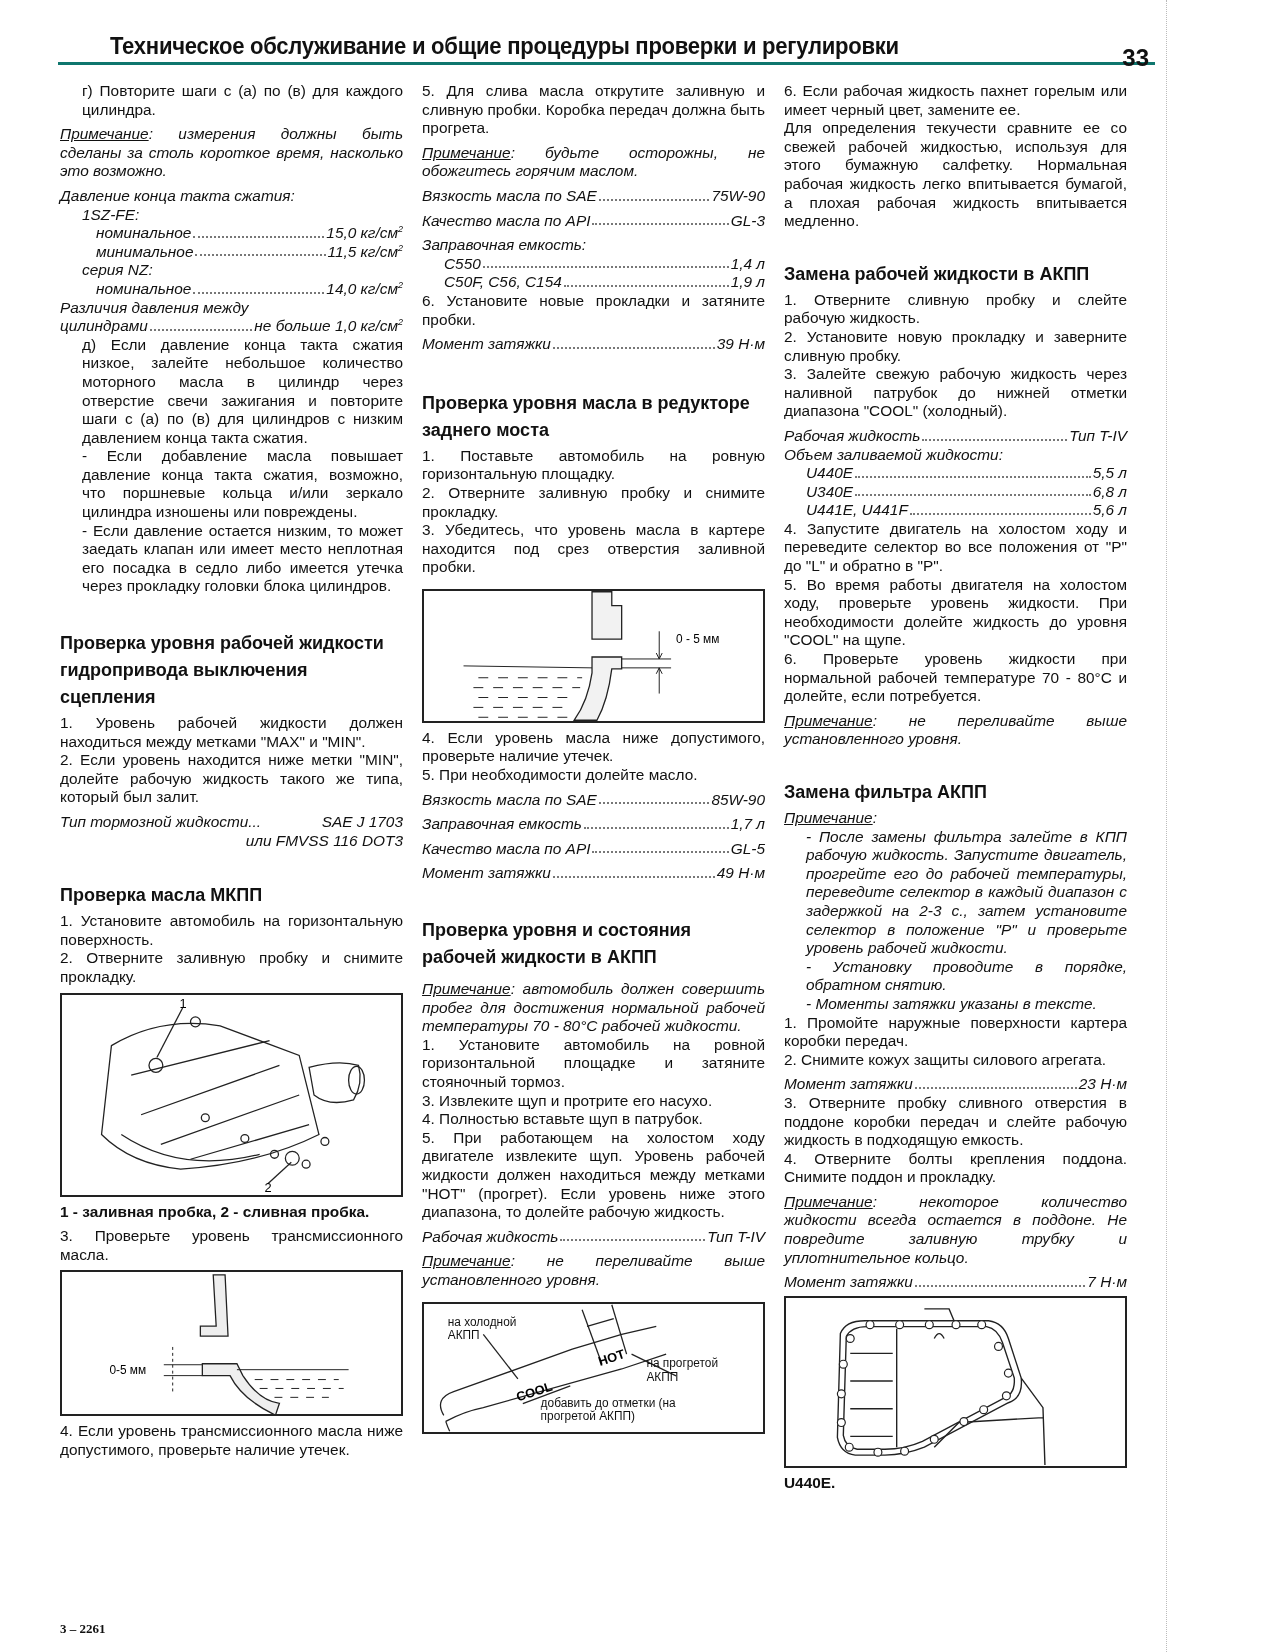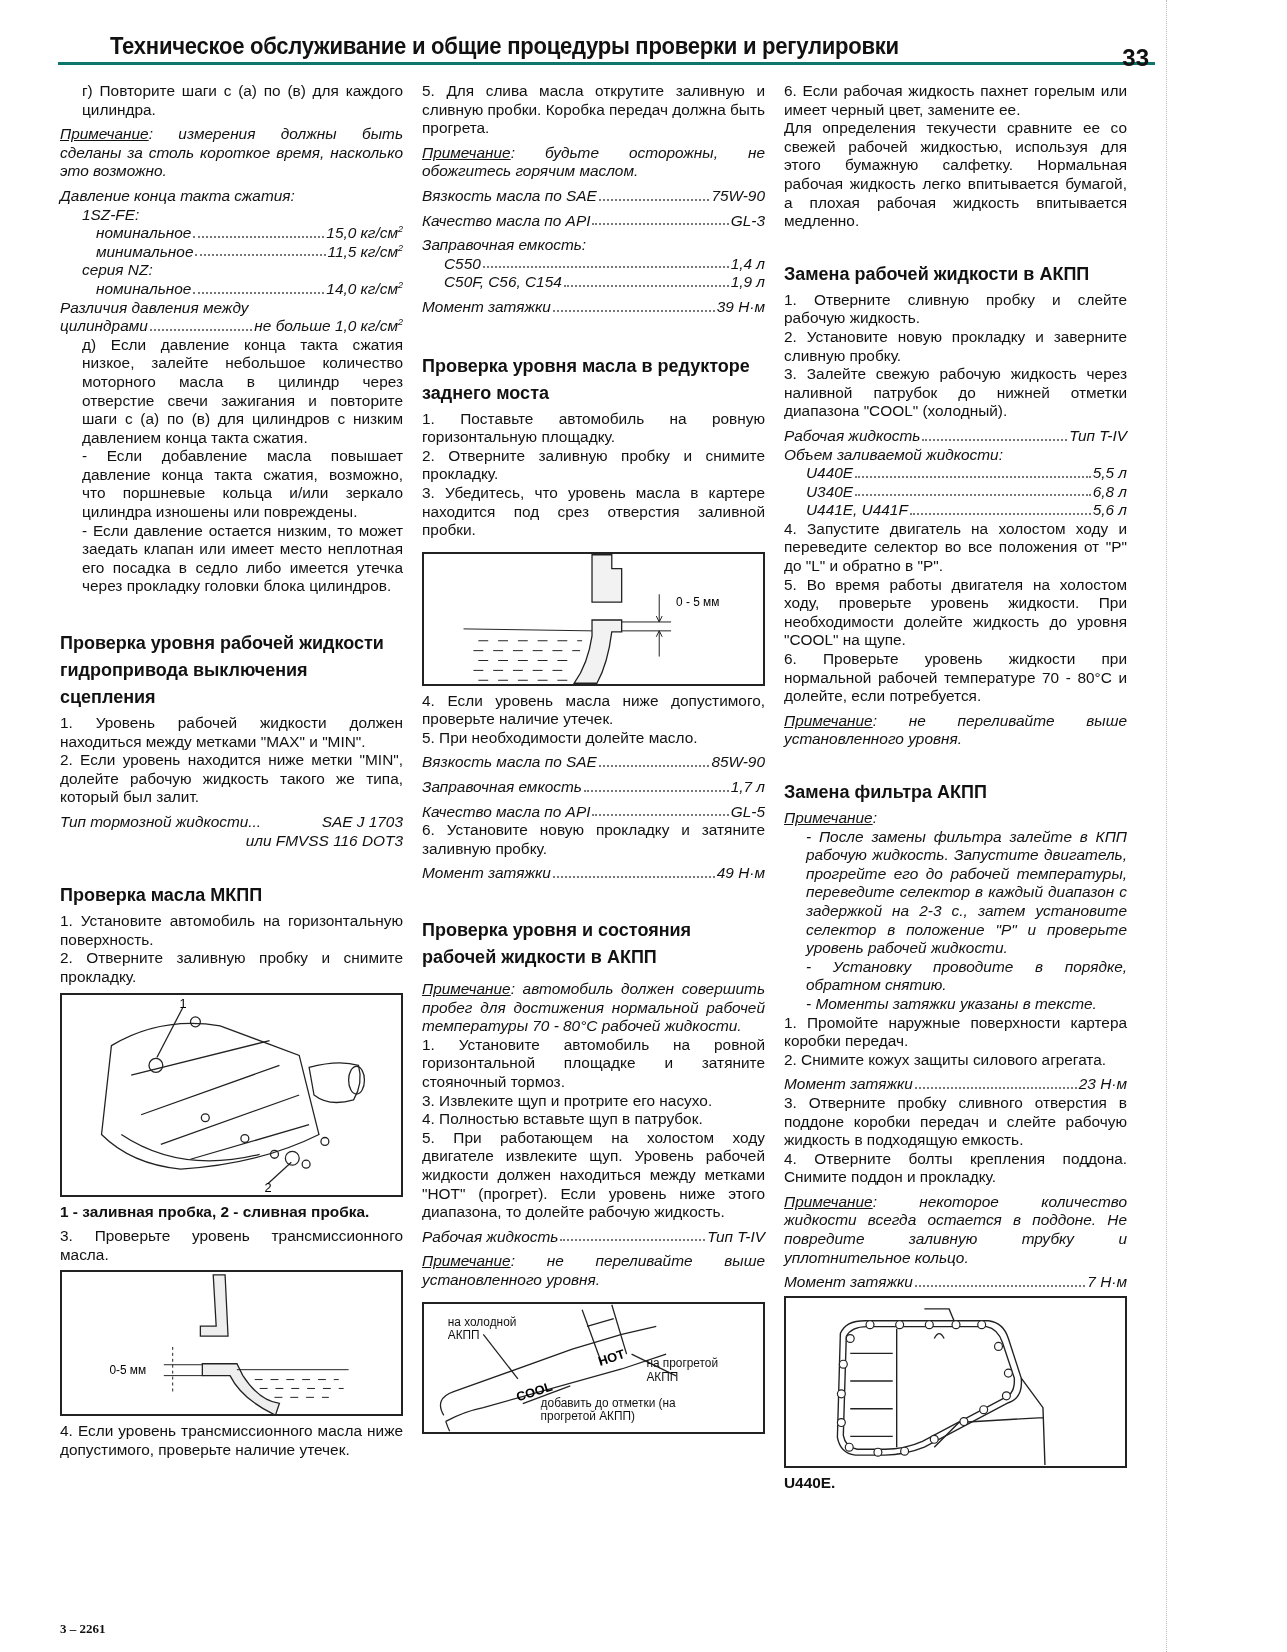--- a/index.html
+++ b/index.html
@@ -165,20 +165,21 @@
         <span class="lbl">C550</span>
         <span class="dots"></span>
         <span class="val">1,4 л</span>
       </div>
     <div class="spec">
         <span class="lbl">C50F, C56, C154</span>
         <span class="dots"></span>
         <span class="val">1,9 л</span>
       </div>
   </div>
+  <p>6. Установите новые прокладки и затяните пробки.</p>
   <div class="gap"></div>
   <div class="spec">
       <span class="lbl">Момент затяжки</span>
       <span class="dots"></span>
       <span class="val">39 Н·м</span>
     </div>
   <div style="height:28px"></div>
   <div class="h2">Проверка уровня масла в редукторе заднего моста</div>
   <p>1. Поставьте автомобиль на ровную горизонтальную площадку.</p>
   <p>2. Отверните заливную пробку и снимите прокладку.</p>
@@ -220,21 +221,20 @@
       <span class="lbl">Заправочная емкость</span>
       <span class="dots"></span>
       <span class="val">1,7 л</span>
     </div>
   <div class="gap"></div>
   <div class="spec">
       <span class="lbl">Качество масла по API</span>
       <span class="dots"></span>
       <span class="val">GL-5</span>
     </div>
-  <p>6. Установите новую прокладку и затяните заливную пробку.</p>
   <div class="gap"></div>
   <div class="spec">
       <span class="lbl">Момент затяжки</span>
       <span class="dots"></span>
       <span class="val">49 Н·м</span>
     </div>
   <div style="height:26px"></div>
   <div class="h2">Проверка уровня и состояния рабочей жидкости в АКПП</div>
   <div class="gap"></div>
   <p class="it"><span class="note-label">Примечание</span><span>: автомобиль должен совершить пробег для достижения нормальной рабочей температуры 70 - 80°С рабочей жидкости.</span></p>

